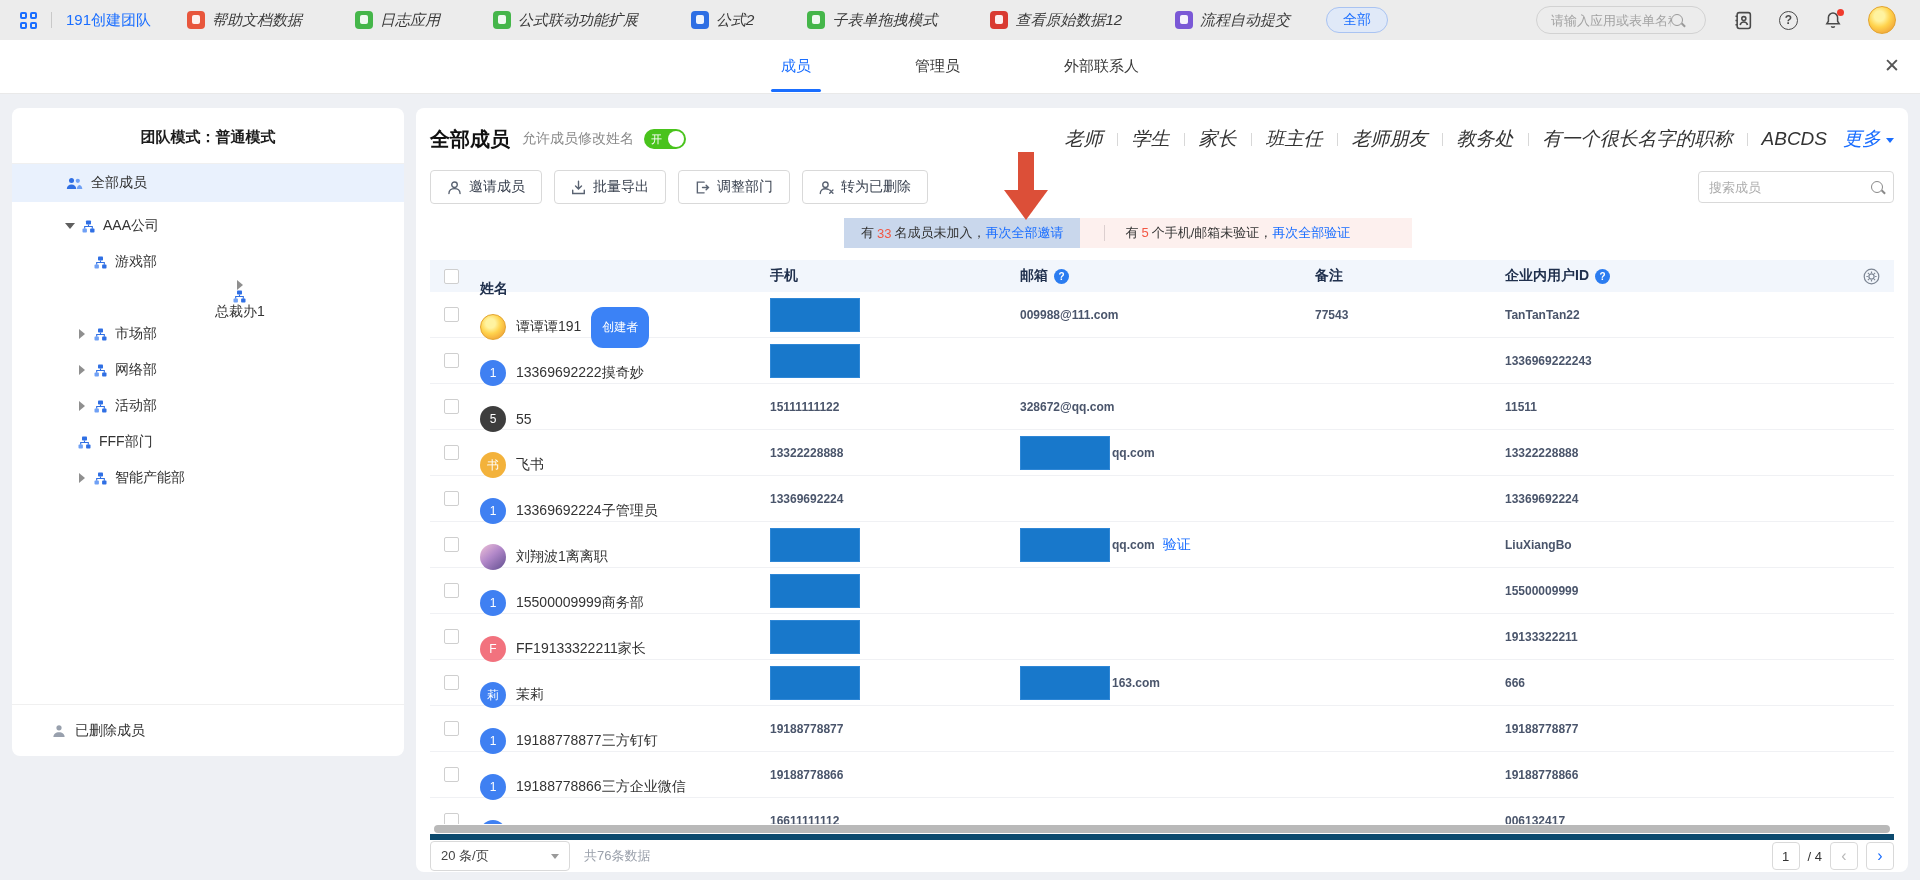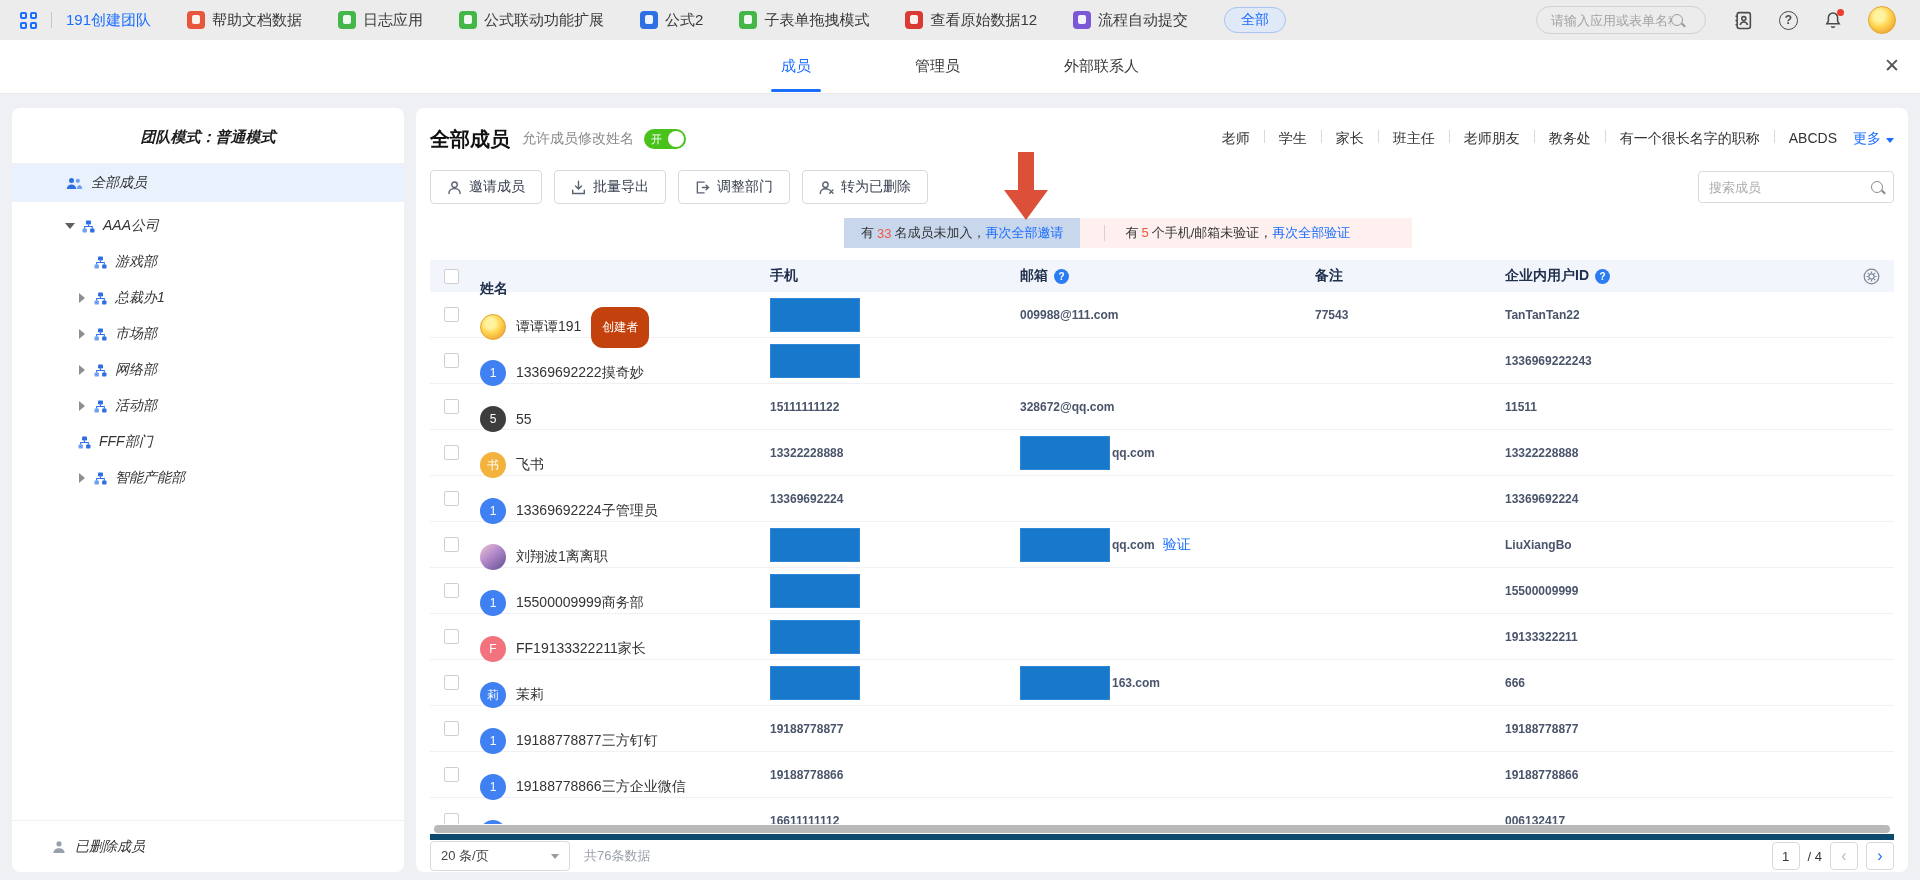--- a/index.html
+++ b/index.html
@@ -5,21 +5,21 @@
   * { margin:0; padding:0; box-sizing:border-box; }
   html,body { width:1920px; height:880px; overflow:hidden; }
   body { font-family:"Liberation Sans","DejaVu Sans",sans-serif; font-size:14px; color:#333; background:#eef0f4; }
 
   
   .topbar { height:40px; background:#ececec; display:flex; align-items:center; padding:0 20px; }
   .grid-icon { display:grid; grid-template-columns:7px 7px; grid-gap:3px; }
   .grid-icon i { width:7px; height:7px; border:2px solid #1a6eff; border-radius:2px; display:block; }
   .tb-divider { width:1px; height:16px; background:#c9c9c9; margin:0 14px; }
   .team-name { color:#1a6eff; font-size:15px; cursor:pointer; }
-  .tb-apps { display:flex; align-items:flex-start; margin-left:36px; gap:36px; }
+  .tb-apps { display:flex; align-items:flex-start; margin-left:36px; gap:53px;font-style:italic; }
   .tb-app { display:flex; align-items:center; gap:7px; font-size:15px; color:#3a3a3a; cursor:pointer; }
   .app-ic { width:18px; height:18px; border-radius:4px; position:relative; flex:none; }
   .app-ic::after { content:""; position:absolute; left:5px; top:4px; width:8px; height:9px; background:rgba(255,255,255,.92); border-radius:2px; }
   .all-pill { margin-left:36px; padding:3px 16px; border-radius:14px; background:#e0e9f8; border:1px solid #a9c3f2; color:#1a6eff; font-size:14px; cursor:pointer; }
   .tb-search { margin-left:auto; width:170px; height:28px; border:1px solid #d2d2d2; border-radius:14px; display:flex; align-items:center; padding:0 10px 0 14px; color:#9a9a9a; background:#ececec; }
   .tb-search input { border:none; outline:none; background:transparent; width:120px; font-size:13px; color:#666; font-family:inherit; }
   .tb-search input::placeholder { color:#a3a3a3; }
   .mag { width:12px; height:12px; border:1.6px solid #9a9a9a; border-radius:50%; position:relative; flex:none; }
   .mag::after { content:""; position:absolute; width:5px; height:1.6px; background:#9a9a9a; transform:rotate(45deg); right:-4px; bottom:-1px; }
   .tb-icons { display:flex; align-items:center; gap:26px; margin:0 4px 0 28px; }
@@ -31,21 +31,21 @@
   
   .tabbar { height:54px; background:#fff; border-bottom:1px solid #e9e9e9; display:flex; align-items:center; justify-content:center; gap:96px; position:relative; }
   .tab { font-size:15px; color:#3a3a3a; cursor:pointer; position:relative; padding:16px 4px; }
   .tab.active { color:#1a6eff; }
   .tab.active::after { content:""; position:absolute; left:-6px; right:-6px; bottom:0; height:3px; background:#1a6eff; border-radius:2px; }
   .close-x { position:absolute; right:20px; top:16px; font-size:19px; color:#555; cursor:pointer; line-height:1; }
 
   
   .content { display:flex; padding:14px 12px 8px; gap:12px; height:786px; }
   .card { background:#fff; border-radius:8px; }
-  .sidebar { width:392px; flex:none; position:relative; height:764px; overflow:hidden;font-style:italic; }
+  .sidebar { width:392px; flex:none; position:relative; height:648px; overflow:hidden; }
   .main { flex:1; height:764px; position:relative; padding:0 14px; display:flex; flex-direction:column; overflow:hidden; }
 
   
   .sb-title { text-align:center; font-weight:bold; font-size:15px; padding:20px 0 16px; color:#1c1c1c; }
   .sb-title-divider { height:1px; background:#f0f0f0; margin:0 0; }
   .sb-switch { display:flex; justify-content:center; gap:8px; margin:18px 0 18px; }
   .sb-btn { height:34px; display:flex; align-items:center; justify-content:center; border-radius:4px; font-size:14px; cursor:pointer; }
   .sb-btn.primary { width:126px; background:#1a66ff; color:#fff; }
   .sb-btn.ghost { width:112px; background:#fff; border:1px solid #d9d9d9; color:#333; }
   .tree-row { height:36px; display:flex; align-items:center; font-size:14px; color:#333; cursor:pointer; }
@@ -56,21 +56,21 @@
   .tree-ic { margin:0 8px 0 6px; flex:none; display:flex; }
   .sb-deleted { position:absolute; left:0; right:0; bottom:0; height:52px; border-top:1px solid #f0f0f0; display:flex; align-items:center; padding-left:40px; gap:9px; font-size:14px; color:#333; cursor:pointer;margin-top:47px; }
 
   
   .sec-head { display:flex; align-items:center; margin-top:16px; height:30px; }
   .sec-title { font-size:20px; font-weight:bold; color:#111; }
   .sec-sub { font-size:14px; color:#8a8a8a; margin-left:12px; }
   .toggle { margin-left:10px; width:42px; height:20px; border-radius:10px; background:#49c31c; position:relative; cursor:pointer; flex:none; }
   .toggle .t-label { position:absolute; left:7px; top:3px; color:#fff; font-size:11px; line-height:14px; }
   .toggle .knob { position:absolute; right:2px; top:2px; width:16px; height:16px; background:#fff; border-radius:50%; }
-  .role-tags { margin-left:auto; display:flex; font-size:14px; color:#333; }
+  .role-tags { margin-left:auto; display:flex; align-items:center; font-size:19px; color:#333;font-style:italic; }
   .role-tag { cursor:pointer; white-space:nowrap; }
   .tag-div { width:1px; height:13px; background:#d8d8d8; margin:0 14px; }
   .more-link { color:#1a6eff; margin-left:16px; cursor:pointer; display:flex; align-items:center; gap:5px; white-space:nowrap; }
   .caret-down-blue { width:0; height:0; border-left:4px solid transparent; border-right:4px solid transparent; border-top:5px solid #1a6eff; margin-top:2px; }
 
   
   .toolbar { display:flex; align-items:center; gap:12px; margin-top:16px; height:34px; }
   .tool-btn { height:34px; border:1px solid #d9d9d9; border-radius:4px; background:#fff; display:flex; align-items:center; gap:7px; padding:0 16px; font-size:14px; color:#3a4250; cursor:pointer; white-space:nowrap; }
   .member-search { margin-left:auto; width:196px; height:32px; border:1px solid #d9d9d9; border-radius:4px; display:flex; align-items:center; padding:0 10px; }
   .member-search input { border:none; outline:none; width:150px; font-size:13px; color:#666; font-family:inherit; }
@@ -105,21 +105,21 @@
   .checkbox { width:15px; height:15px; border:1px solid #cfcfcf; border-radius:2px; background:#fff; display:inline-block; cursor:pointer; }
   .q-badge { width:15px; height:15px; border-radius:50%; background:#2b7cf0; color:#fff; font-size:10px; font-weight:bold; display:inline-flex; align-items:center; justify-content:center; margin-left:6px; cursor:pointer; }
   .rows-clip { height:532px; overflow:hidden; position:relative; }
   .trow { height:46px; display:flex; align-items:center; padding:0 14px; border-bottom:1px solid #f0f1f4; }
   .cell-val { color:#4a556b; font-size:12px;font-weight:bold; }
   .name-wrap { display:flex; align-items:center; gap:10px; min-width:0; }
   .avatar { width:26px; height:26px; border-radius:50%; color:#fff; font-size:12px; display:inline-flex; align-items:center; justify-content:center; flex:none; }
   .avatar.sun { background:radial-gradient(circle at 40% 35%, #fff3a0 0 22%, #ffd34d 48%, #f2a93b 78%, #e08f2c); border:1px solid #e3a42f; }
   .avatar.photo { background:linear-gradient(140deg,#f0c3d8 0%,#b288c9 45%,#5f4d8f 100%); }
   .name-text { color:#333; white-space:nowrap; overflow:hidden; text-overflow:ellipsis; }
-  .creator-badge { background:#c2410c; color:#fff; font-size:12px; padding:12px 11px; border-radius:12px; white-space:nowrap; flex:none; }
+  .creator-badge { background:#3b82f6; color:#fff; font-size:12px; padding:12px 11px; border-radius:12px; white-space:nowrap; flex:none; }
   .redact { width:90px; height:34px; background:#1878cb; border:1px solid #2f87d6; display:inline-block; flex:none; }
   .email-suffix { margin-left:2px; }
   .verify-link { color:#1a6eff; margin-left:8px; cursor:pointer; }
   .hscroll { height:10px; position:relative; }
   .hscroll .bar { position:absolute; left:4px; right:4px; top:1px; height:8px; background:#b9b9b9; border-radius:4px; cursor:pointer; }
 
   
   .tfoot { border-top:6px solid #0c4a6e; flex:1; display:flex; align-items:center; }
   .page-size { width:140px; height:30px; border:1px solid #d9d9d9; border-radius:4px; display:flex; align-items:center; padding:0 10px; font-size:13px; color:#444; cursor:pointer; }
   .caret-down-grey { width:0; height:0; border-left:4px solid transparent; border-right:4px solid transparent; border-top:5px solid #9a9a9a; margin-left:auto; }
@@ -243,21 +243,21 @@
           <span class="tree-ic">
             <svg width="13" height="13" viewBox="0 0 13 13">
               <path d="M6.5 4.5v2M2.7 8.8V6.5h7.6v2.3" stroke="#2f6fe4" fill="none" stroke-width="1.1"></path>
               <rect x="4" y="0.5" width="5" height="4" rx="0.8" fill="#2f6fe4"></rect>
               <rect x="0.5" y="8.6" width="4.4" height="3.9" rx="0.8" fill="#6fa0f5"></rect>
               <rect x="8.1" y="8.6" width="4.4" height="3.9" rx="0.8" fill="#2f6fe4"></rect>
             </svg>
           </span>
           <span>游戏部</span>
         </div>
-        <div class="tree-row" style="padding-left: 64px;">
+        <div class="tree-row" style="padding-left: 64px; flex-direction: column;">
           <span class="caret">
             <span class="right"></span>
           </span>
           <span class="tree-ic">
             <svg width="13" height="13" viewBox="0 0 13 13">
               <path d="M6.5 4.5v2M2.7 8.8V6.5h7.6v2.3" stroke="#2f6fe4" fill="none" stroke-width="1.1"></path>
               <rect x="4" y="0.5" width="5" height="4" rx="0.8" fill="#2f6fe4"></rect>
               <rect x="0.5" y="8.6" width="4.4" height="3.9" rx="0.8" fill="#6fa0f5"></rect>
               <rect x="8.1" y="8.6" width="4.4" height="3.9" rx="0.8" fill="#2f6fe4"></rect>
             </svg>

